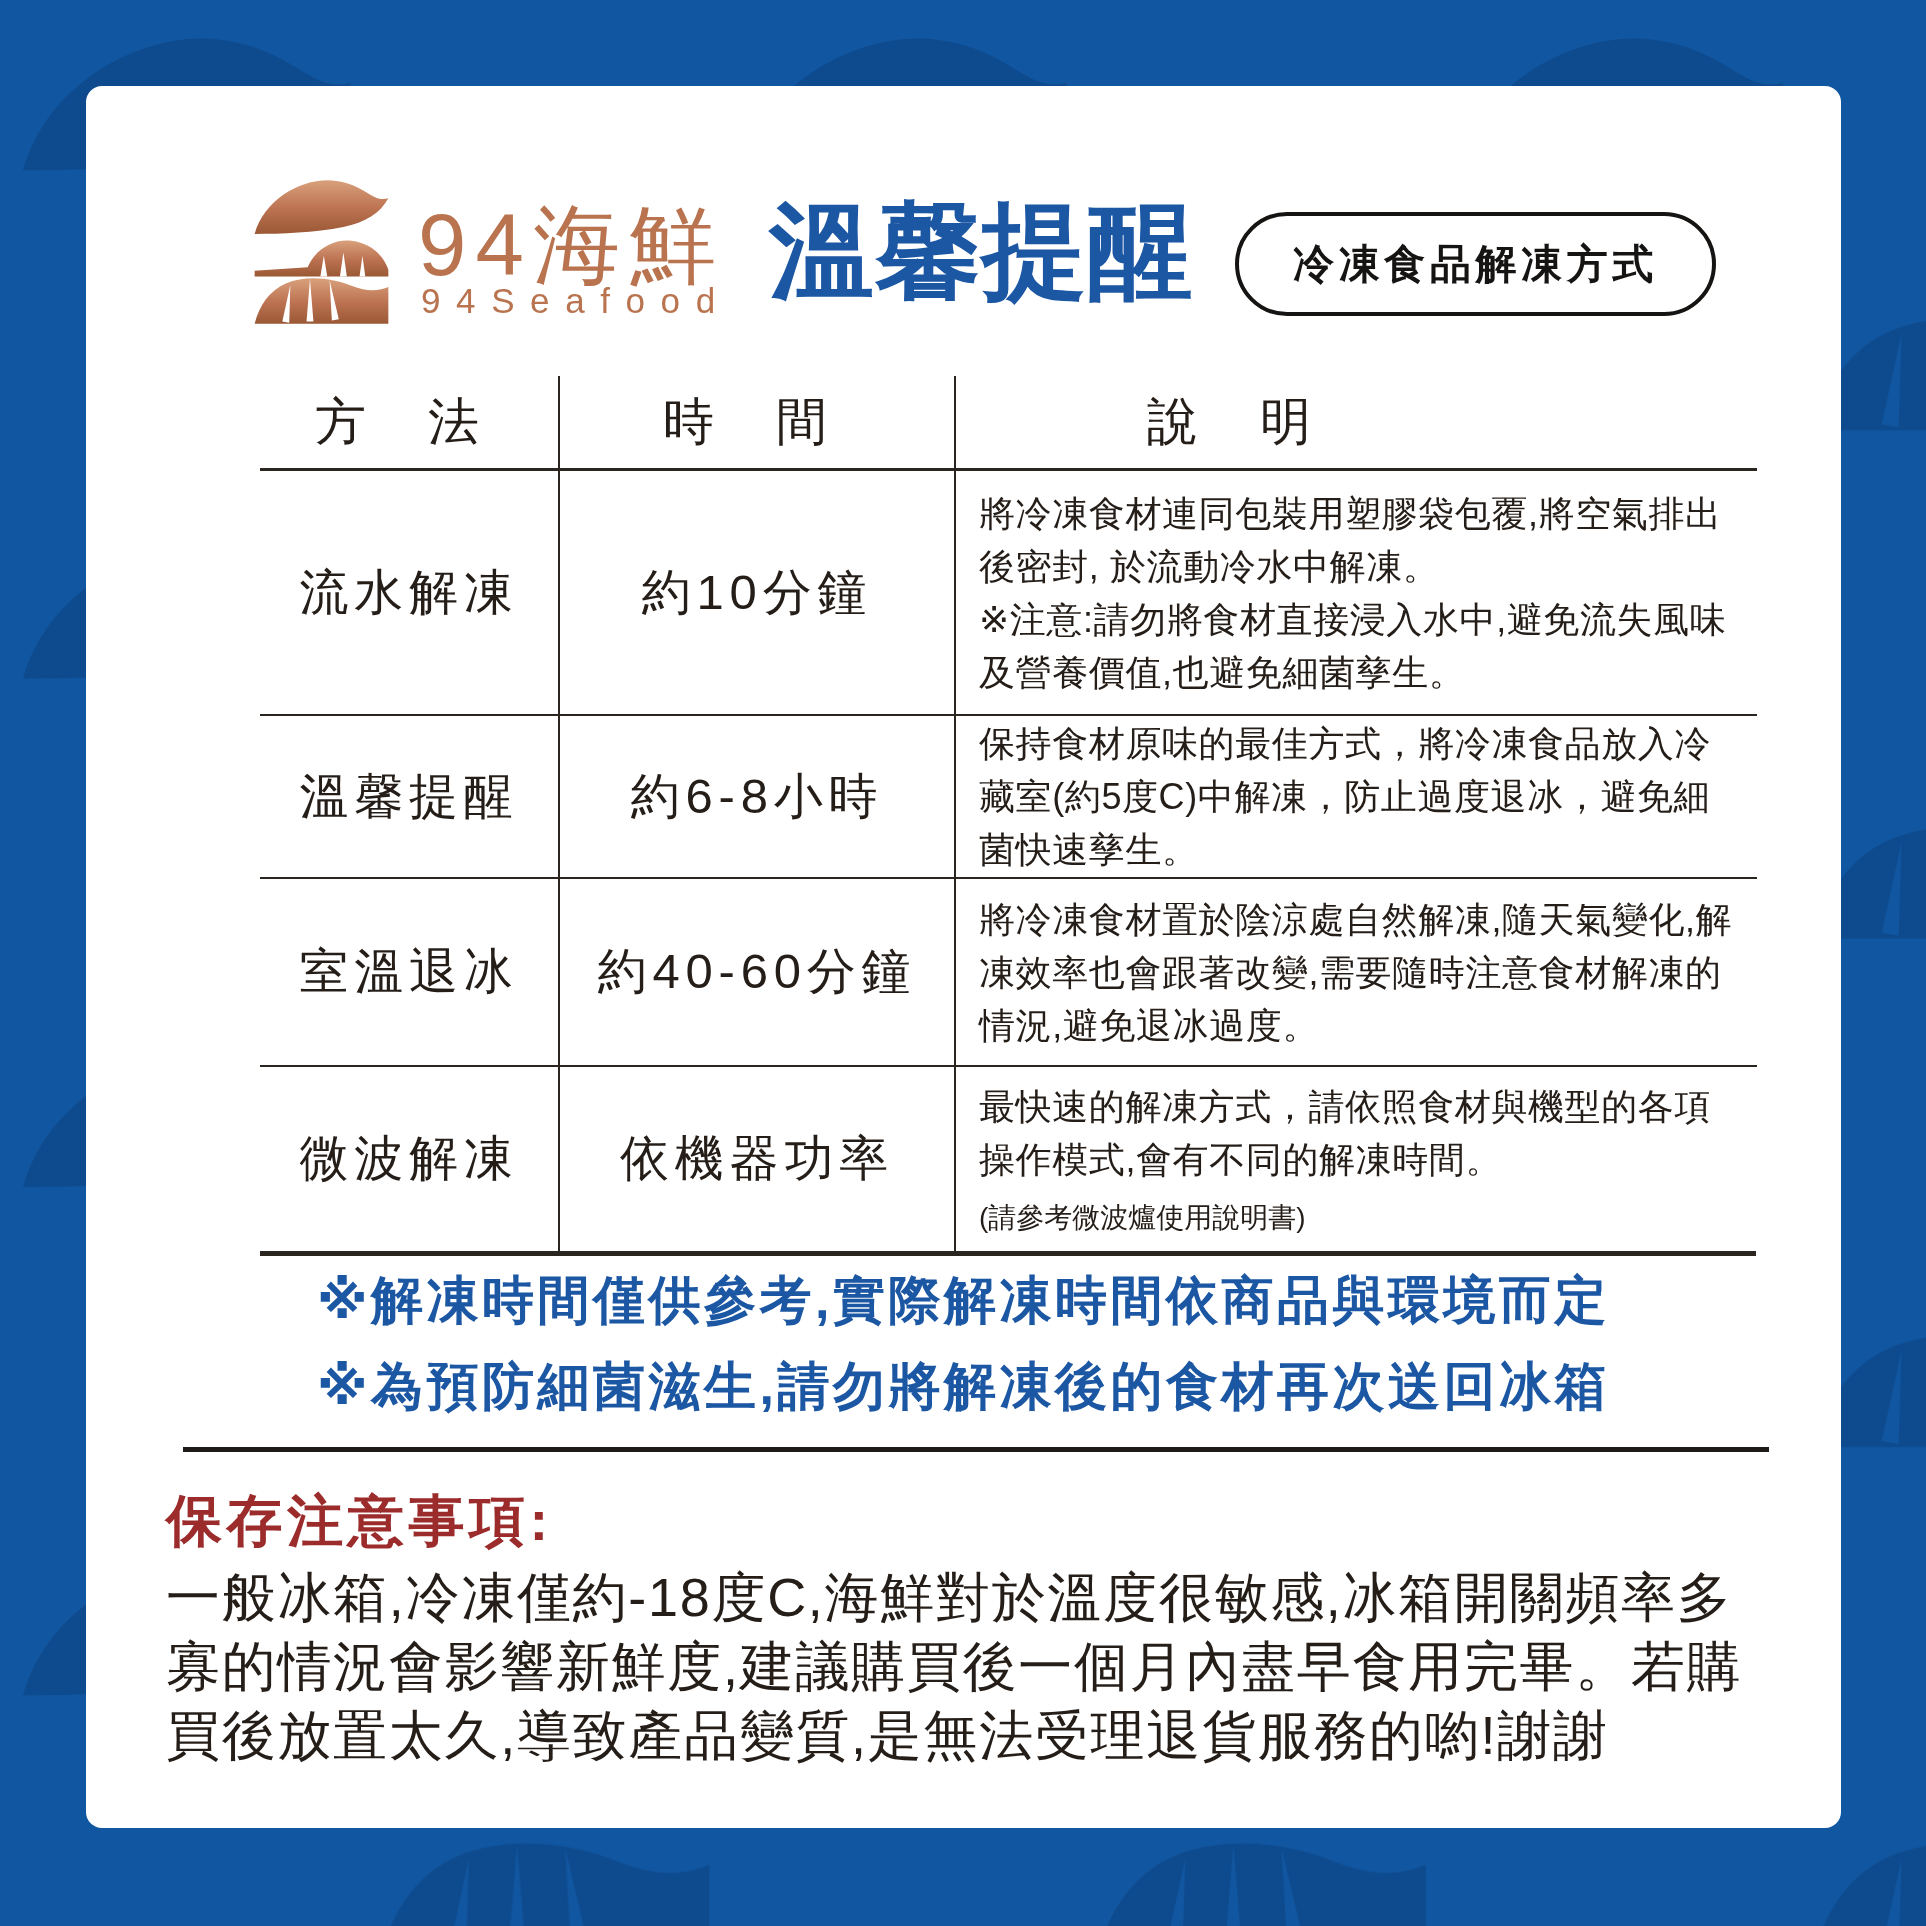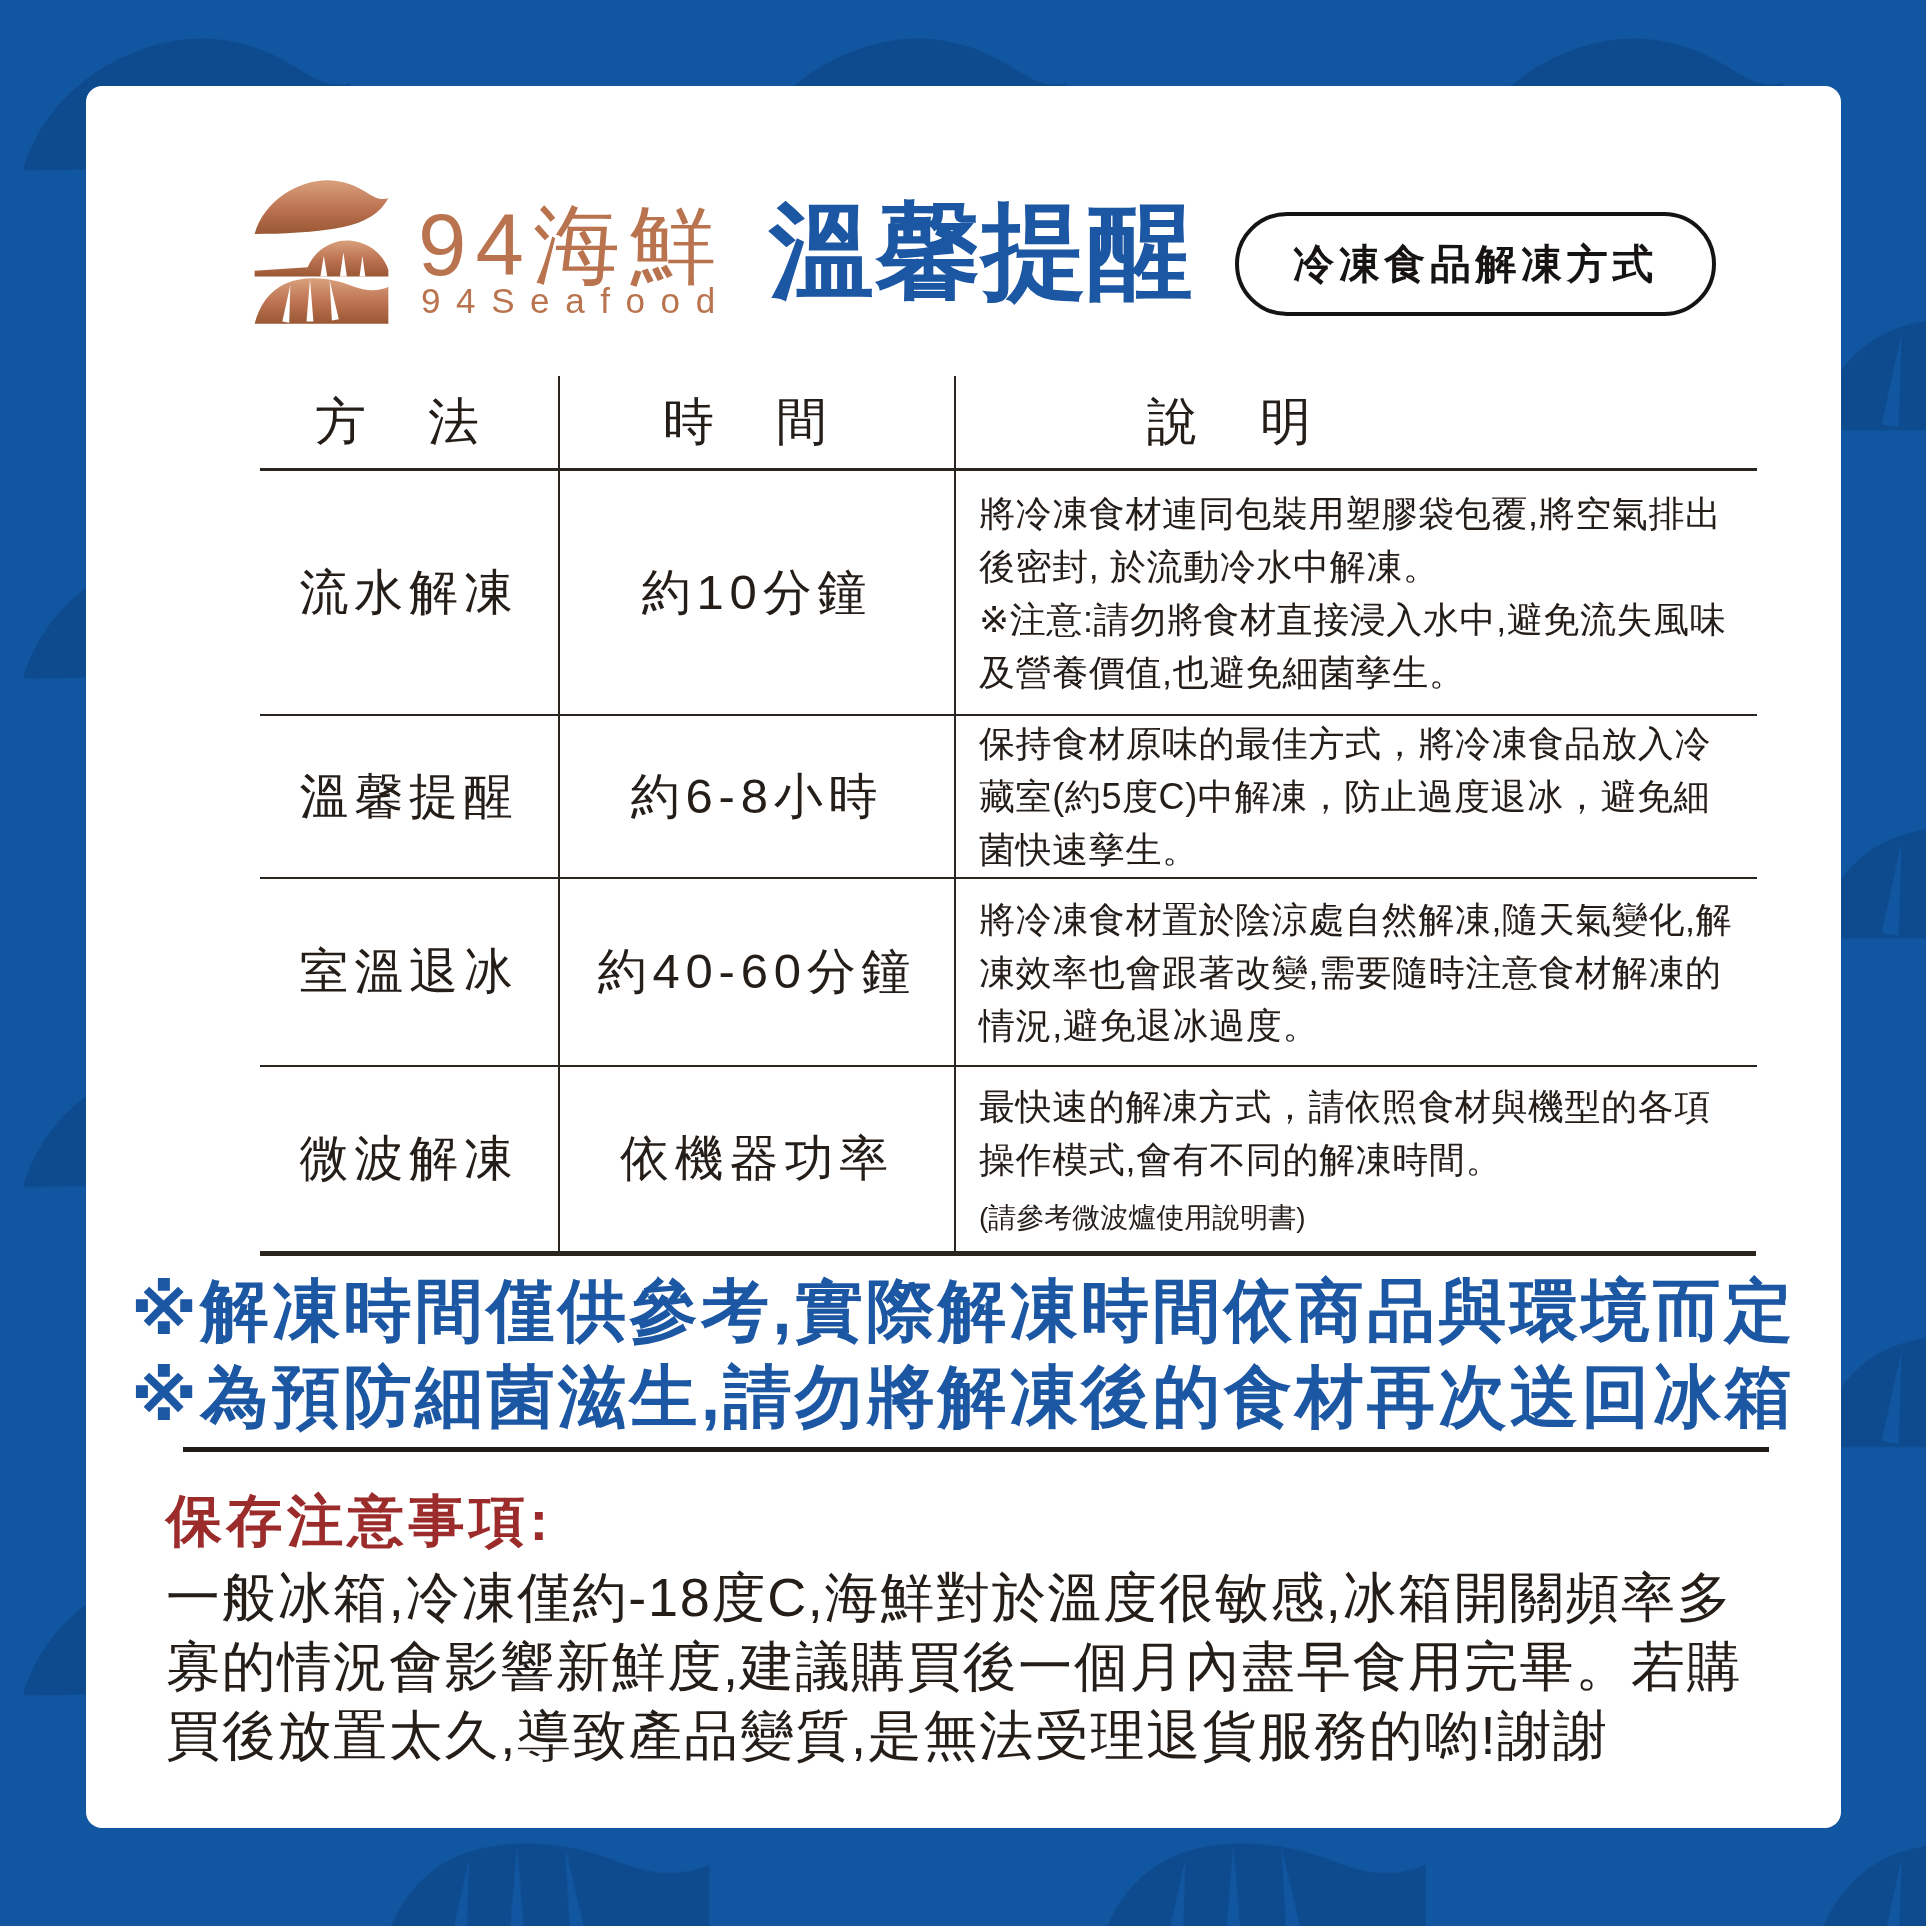--- a/index.html
+++ b/index.html
@@ -73,21 +73,21 @@
   .desc{
     flex-direction:column;align-items:flex-start;justify-content:center;
     padding:5.8px 16px 5.8px 23px;
     font-size:36px;line-height:53px;letter-spacing:0.6px;font-weight:400;
   }
   .desc .para{width:100%;text-align:left;}
   .small-note{font-size:28px;line-height:40px;margin-top:11.6px;letter-spacing:0;}
   
   .note-line{
     position:absolute;left:0;width:1755px;text-align:center;
-    font-size:68px;font-weight:600;letter-spacing:3.5px;color:var(--blue);
+    font-size:52px;font-weight:600;letter-spacing:3.5px;color:var(--blue);
     white-space:nowrap;
   }
   .note-1{top:1180px;}
   .note-2{top:1266px;}
   .divider{
     position:absolute;left:97px;top:1361px;width:1586px;height:4.6px;
     background:#1e1b18;
   }
   
   .storage-heading{

